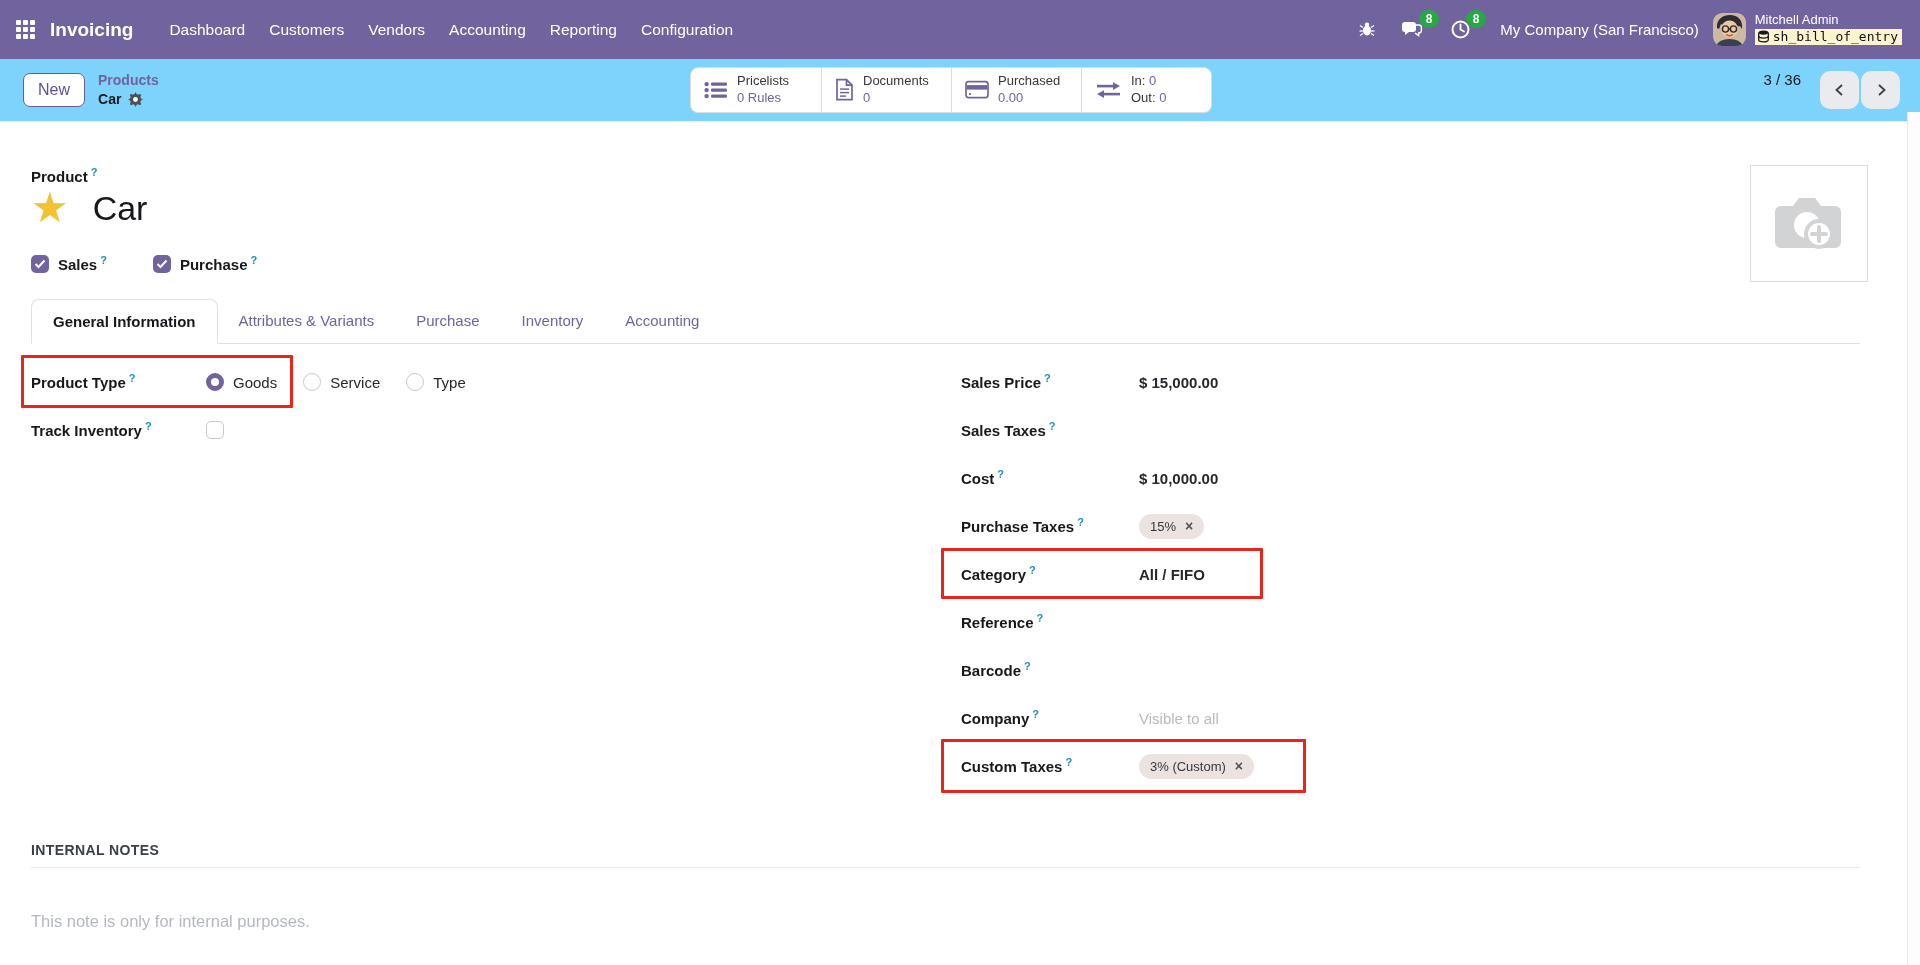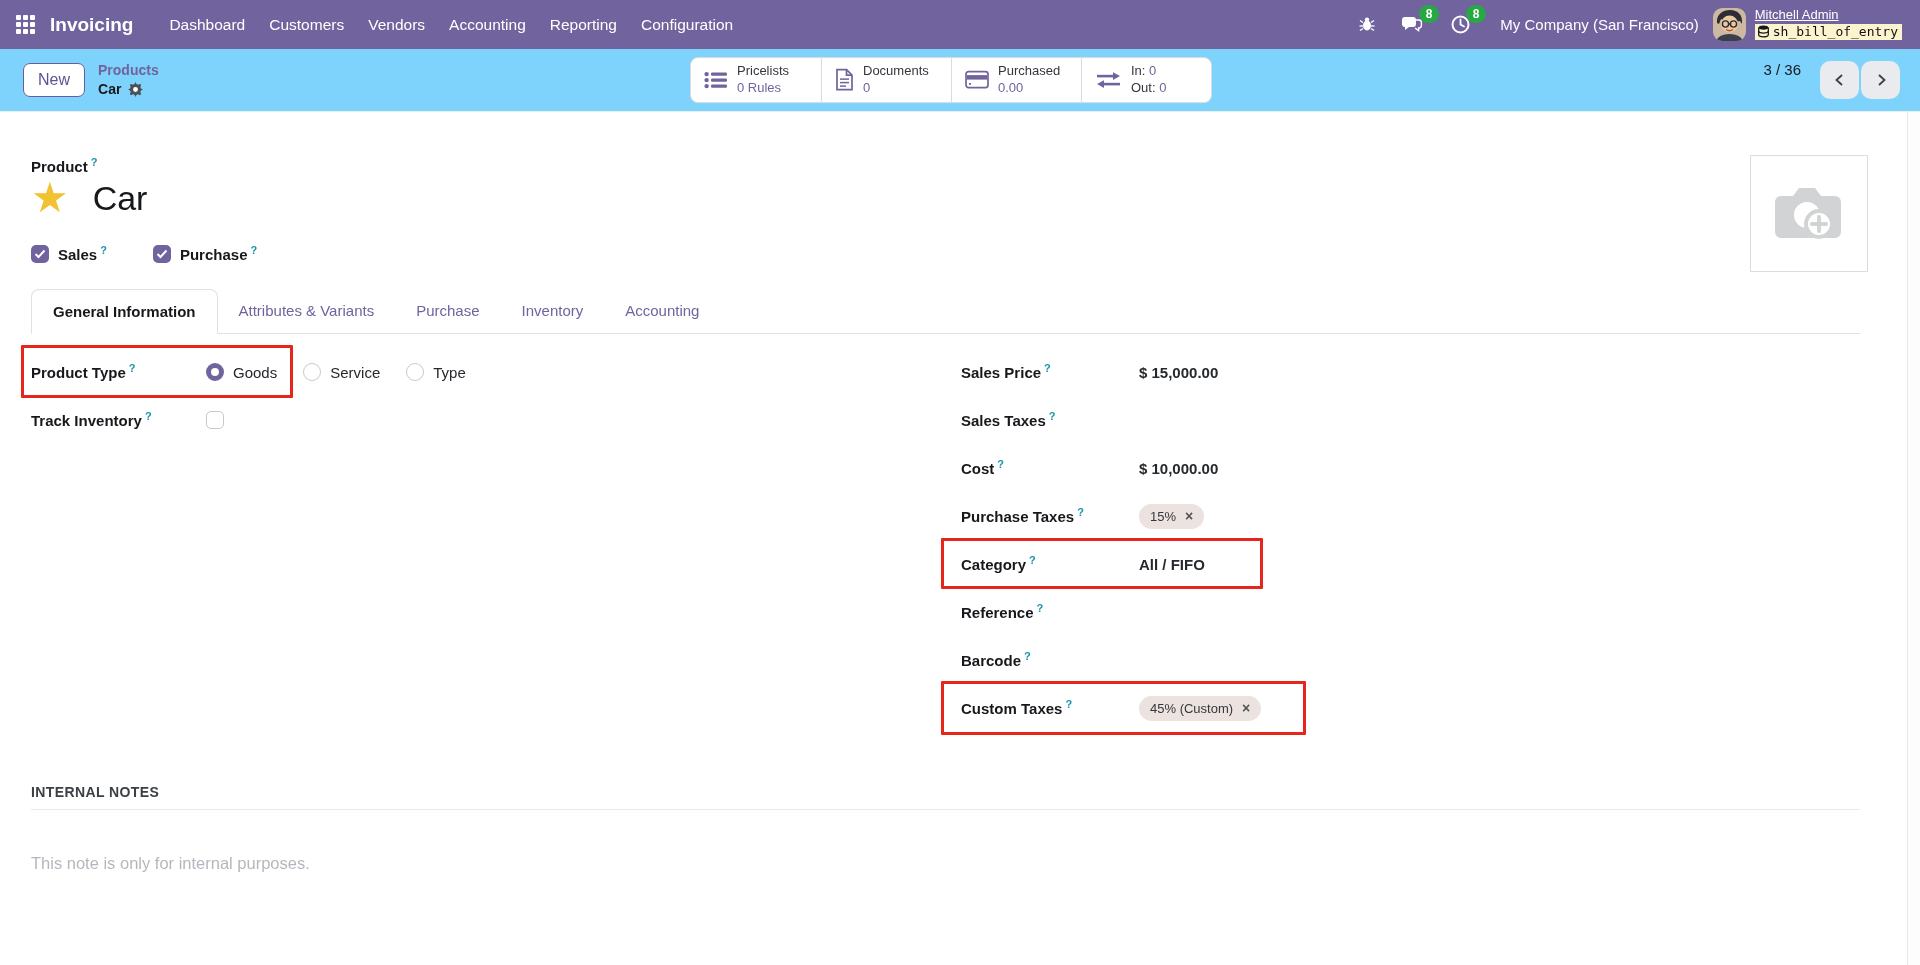--- a/index.html
+++ b/index.html
@@ -2,32 +2,32 @@
 <html><head>
 <meta charset="utf-8">
 <style>
   * { box-sizing: border-box; margin: 0; padding: 0; }
   body {
     width: 1920px; height: 965px; overflow: hidden;
     background: #fff; font-family: "Liberation Sans", sans-serif;
     color: #202124;
   }
   
-  .navbar { height: 49px; background: #71639e; display: flex; align-items: center; padding: 0 18px 0 16px; color: #fff; }
+  .navbar { height: 59px; background: #71639e; display: flex; align-items: center; padding: 0 18px 0 16px; color: #fff; }
   .apps-grid { width: 19px; height: 19px; display: grid; grid-template-columns: repeat(3, 5px); grid-template-rows: repeat(3, 5px); gap: 2px; margin-right: 15px; cursor: pointer; }
   .apps-grid span { background: #fff; border-radius: 1px; }
   .brand { font-size: 19px; font-weight: 700; margin-right: 24px; }
   .nav-item { font-size: 15.5px; padding: 0 12px; line-height: 49px; cursor: pointer; }
   .systray { margin-left: auto; display: flex; align-items: center; }
   .tray-icon { position: relative; padding: 0 13px; cursor: pointer; display: flex; align-items: center; }
   .badge { position: absolute; top: -9px; right: -2px; background: #28a745; color: #fff; border-radius: 10px; font-size: 12px; font-weight: 700; padding: 1px 7px; line-height: 16px; }
   .company-name { font-size: 15px; margin: 0 14px 0 16px; cursor: pointer; }
   .avatar { width: 33px; height: 33px; border-radius: 9px; overflow: hidden; flex: 0 0 33px; cursor: pointer; }
   .user-block { margin-left: 9px; line-height: 1.2; }
-  .user-name { font-size: 13px; text-decoration: underline; display: block; }
+  .user-name { font-size: 13px; display: block; }
   .db-pill { background: #fcf3cf; color: #111; font-family: "DejaVu Sans Mono", monospace; font-size: 13px; padding: 0 4px 1px 3px; display: inline-flex; align-items: center; gap: 4px; margin-top: 1px; }
   
   .control-panel { height: 63px; display: flex; align-items: center; padding: 0 20px 0 23px; position: relative; border-bottom: 1px solid #eceef0; background: #7dd3fc; }
   .btn-new { border: 1px solid #6a5b9b; color: #5f5192; background: #fff; font-size: 16px; padding: 7px 14px; border-radius: 7px; cursor: pointer; font-family: inherit; }
   .breadcrumb { margin-left: 13px; display: flex; flex-direction: column; justify-content: center; font-size: 14px; line-height: 1.35; font-weight: bold; }
   .bc-parent { color: #71639e; cursor: pointer; }
   .bc-current { color: #16181b; display: flex; align-items: center; gap: 7px; }
   .gear-btn { color: #4c4f53; display: inline-flex; cursor: pointer; }
   .smart-buttons { position: absolute; left: 690px; top: 50%; transform: translateY(-50%); display: flex; border: 1px solid #d9dbde; border-radius: 8px; background: #fff; }
   .smart-btn { display: flex; align-items: center; gap: 9px; padding: 5px 13px; border-left: 1px solid #d9dbde; cursor: pointer; min-width: 130px; }
@@ -366,24 +366,28 @@
       </div>
       <div class="field-row">
         <span class="f-label"><span>Reference</span><sup class="help">?</sup></span>
         <span class="f-value"></span>
       </div>
       <div class="field-row">
         <span class="f-label"><span>Barcode</span><sup class="help">?</sup></span>
         <span class="f-value"></span>
       </div>
       <div class="field-row">
+        <span class="f-label"><span>Company</span><sup class="help">?</sup></span>
+        <span class="f-placeholder">Visible to all</span>
+      </div>
+      <div class="field-row">
         <div class="annotation anno-custom-taxes"></div>
         <span class="f-label"><span>Custom Taxes</span><sup class="help">?</sup></span>
         <span class="tag">
-          <span>45% (Custom)</span>
+          <span>3% (Custom)</span>
           <span class="tag-x">×</span>
         </span>
       </div>
     </div>
   </div>
 
   <div class="notes">
     <div class="notes-heading">INTERNAL NOTES</div>
     <hr class="notes-rule">
     <div class="notes-placeholder">This note is only for internal purposes.</div>

